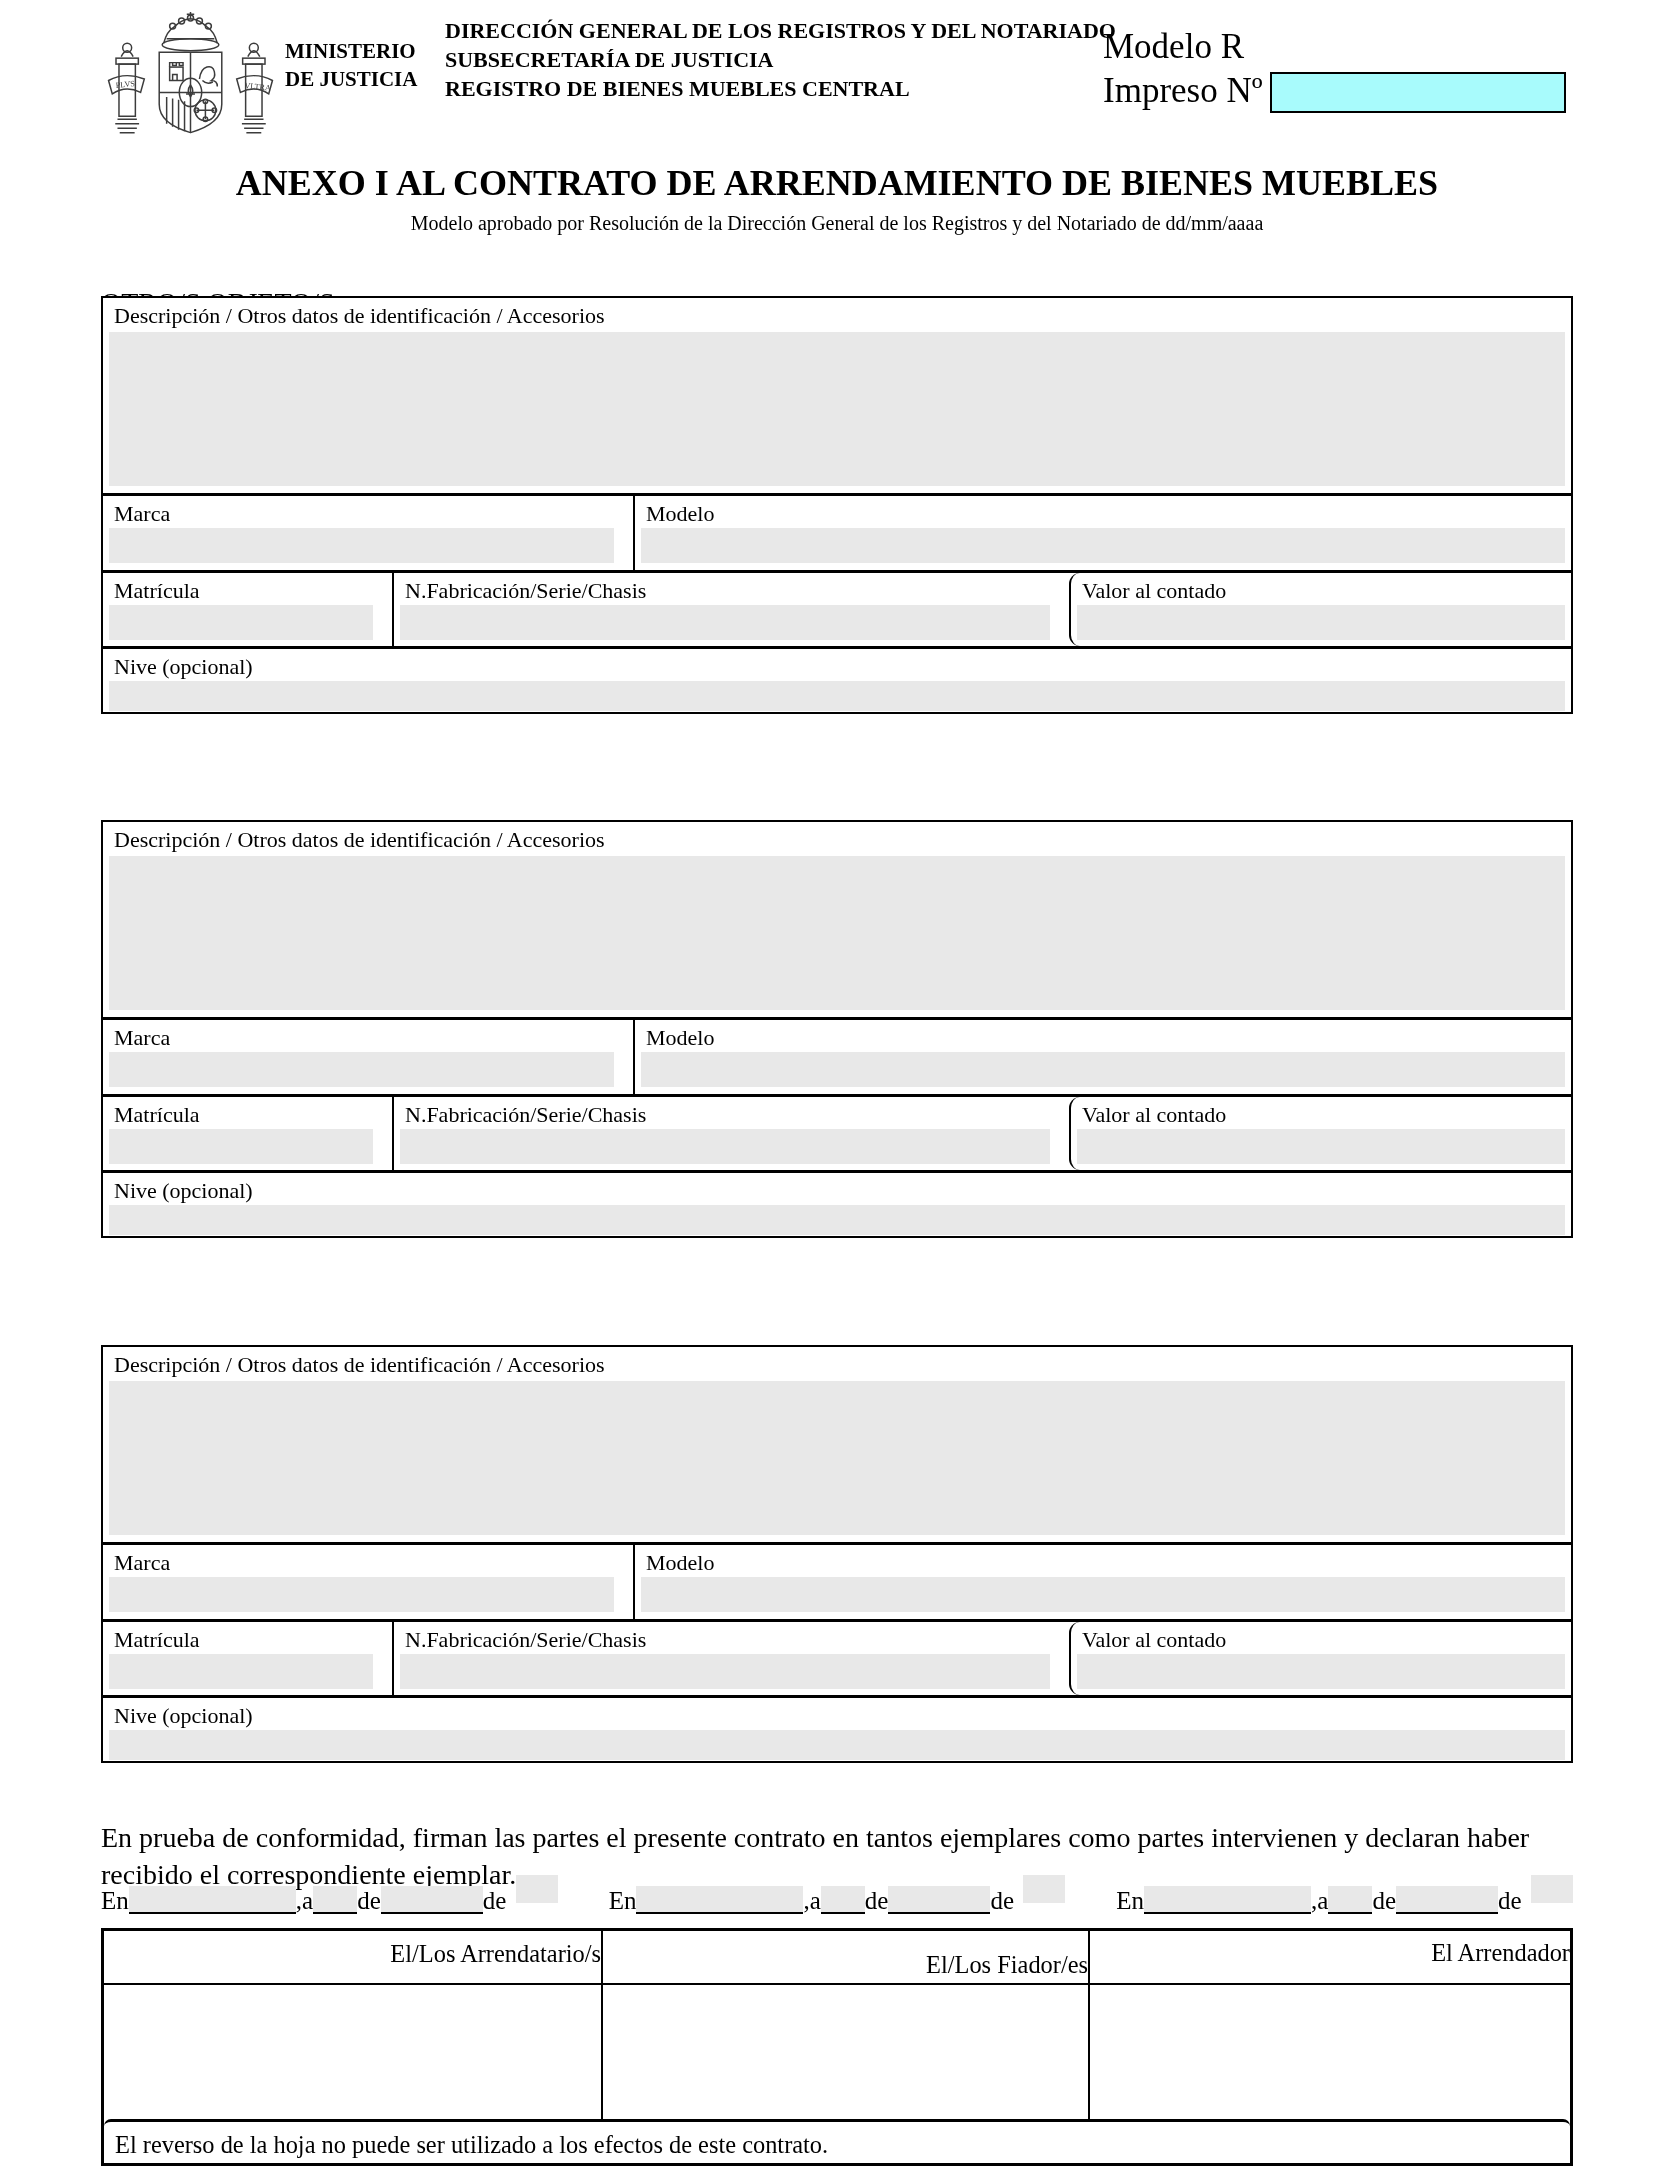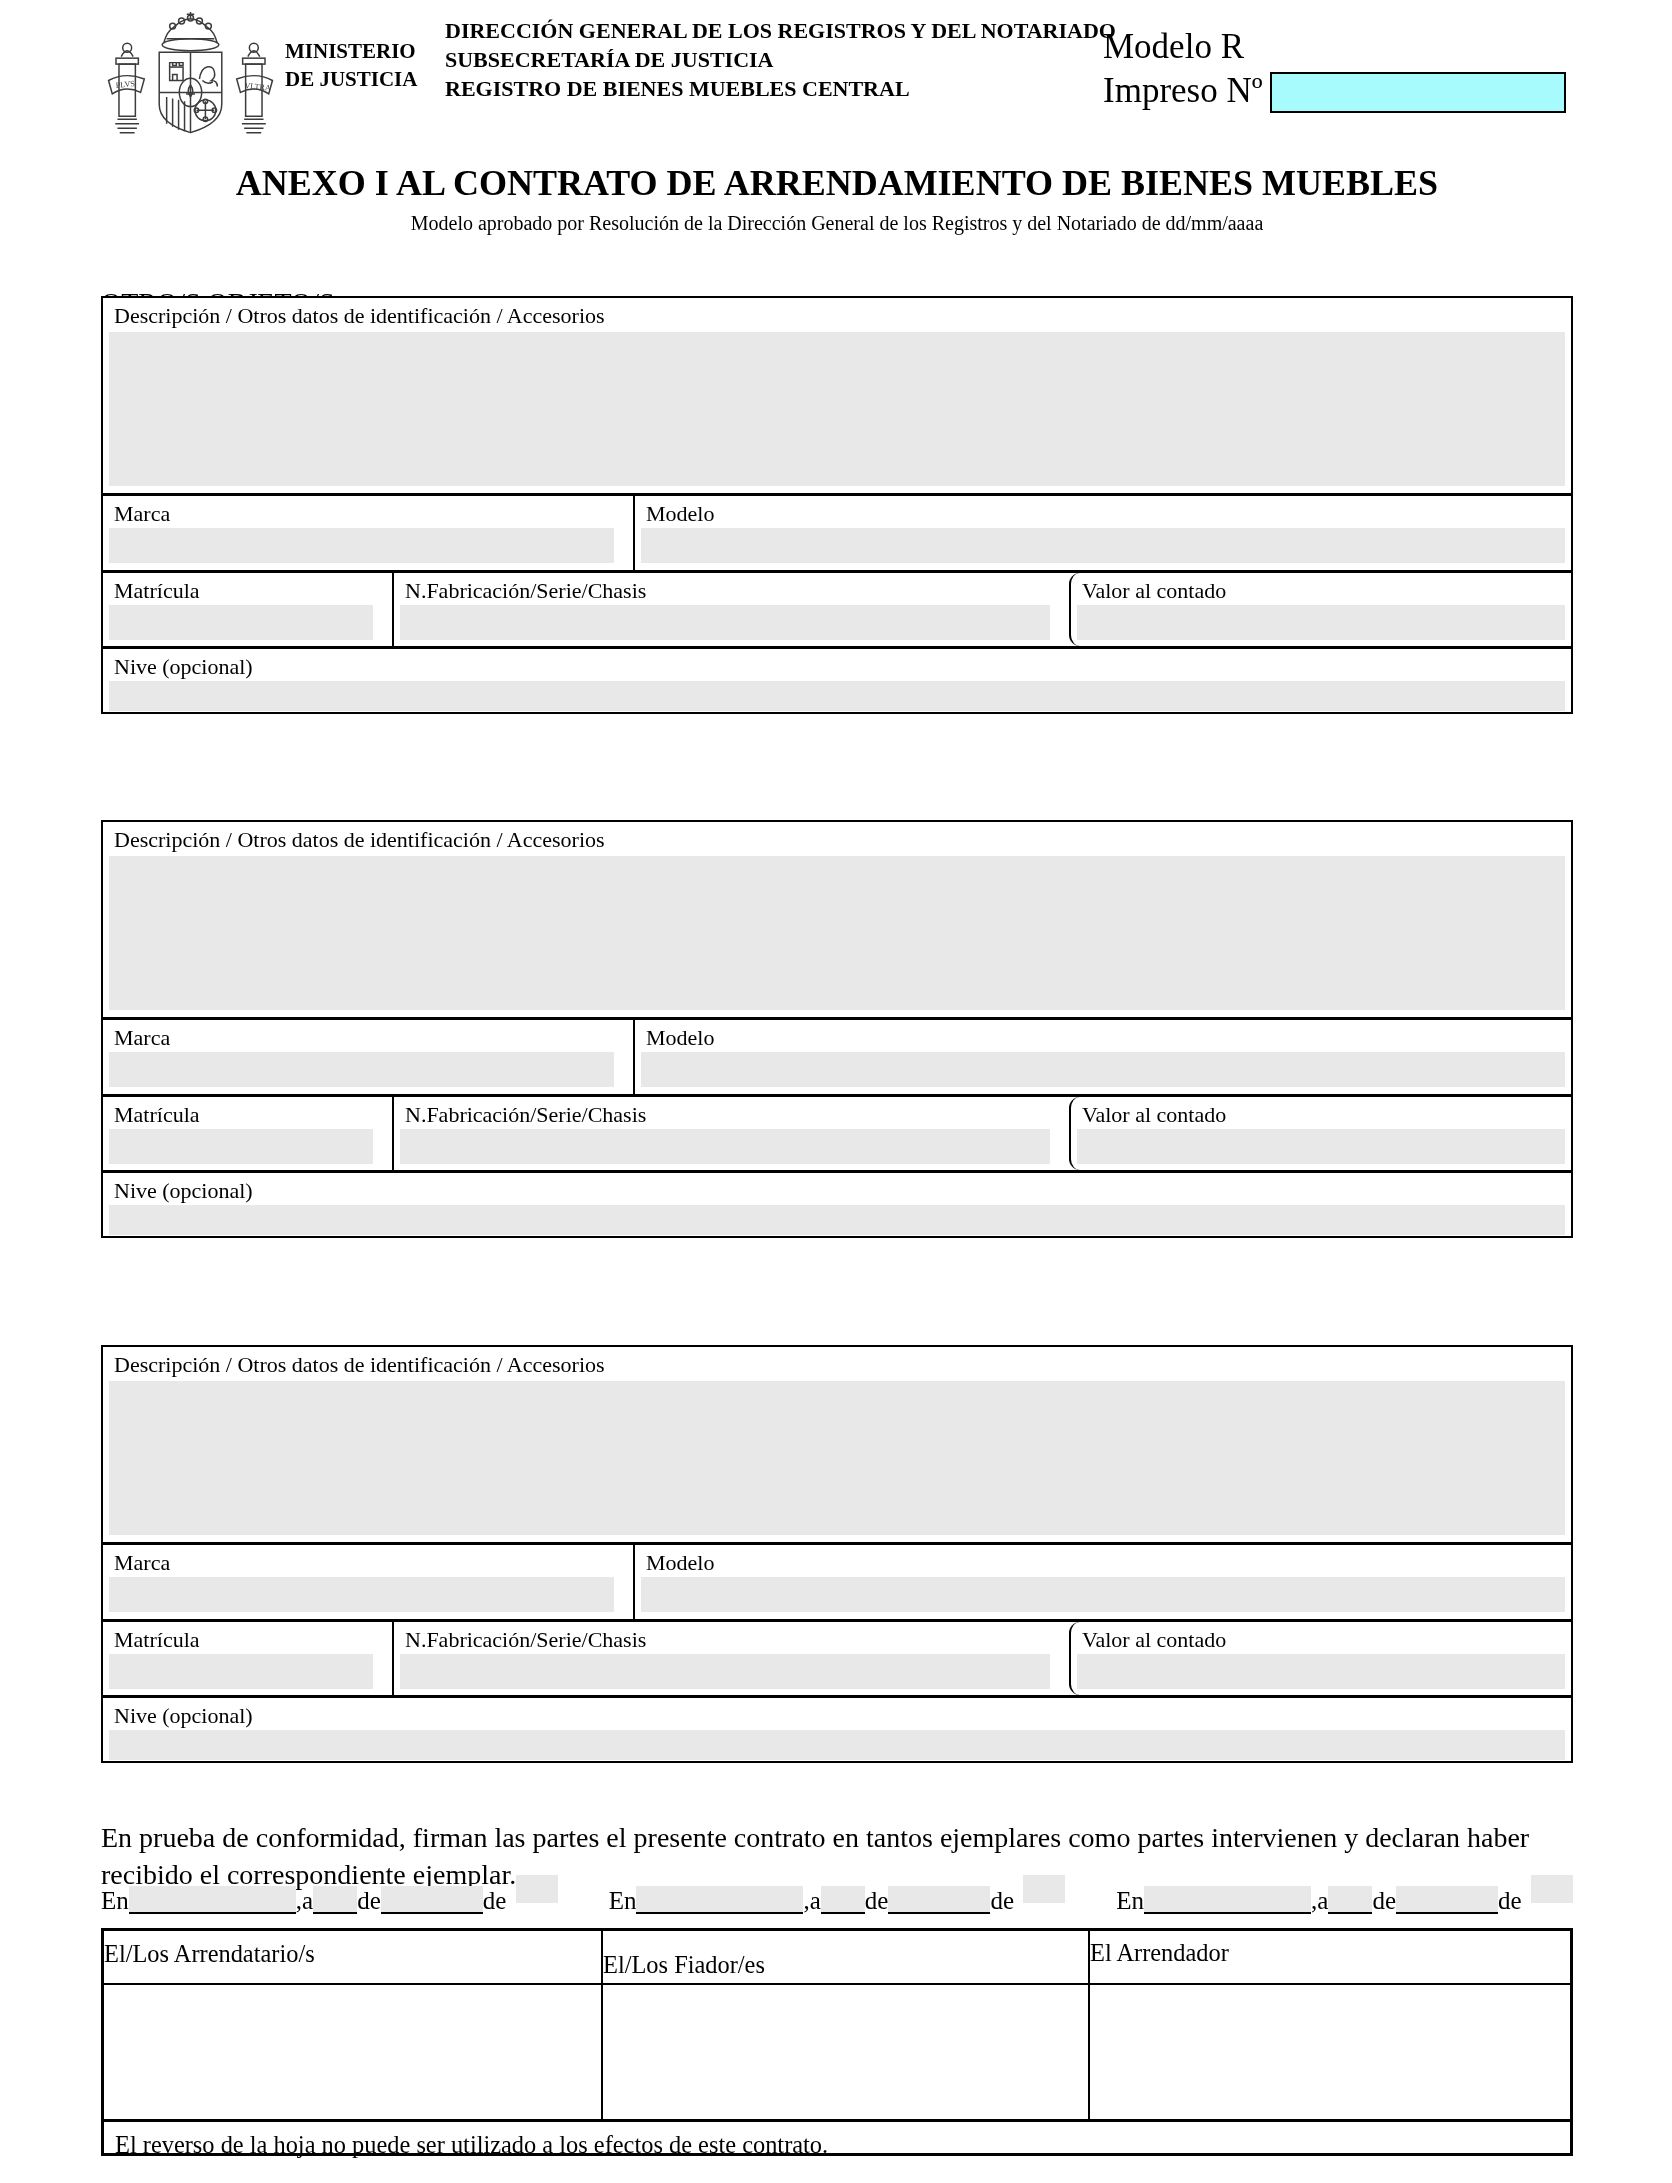--- a/index.html
+++ b/index.html
@@ -71,30 +71,30 @@
     border:none;border-bottom:2.4px solid var(--ink);
     outline:none;font-size:22px;font-family:inherit;padding:0 3.1px;
   }
   .dl-place{width:167px;}
   .dl-day{width:44px;}
   .dl-month{width:102px;}
   .dl-year{width:42px;border-bottom:none;margin-bottom:11px;margin-left:9.4px;}
   
   .sig-table{position:absolute;left:101px;top:1928px;width:1472px;border:3.1px solid var(--ink);}
   .sig-header{display:flex;border-bottom:2.4px solid var(--ink);}
-  .sig-th{height:52px;text-align:left;font-size:24.4px;}
+  .sig-th{height:52px;text-align:right;font-size:24.4px;}
   .sig-th.c1{width:499px;border-right:2.4px solid var(--ink);padding-top:9.4px;}
   .sig-th.c2{width:487px;border-right:2.4px solid var(--ink);padding-top:20.4px;}
   .sig-th.c3{flex:1;padding-top:7.9px;}
   .sig-body{display:flex;}
   .sig-cell{height:134px;}
   .sig-cell.c1{width:499px;border-right:2.4px solid var(--ink);}
   .sig-cell.c2{width:487px;border-right:2.4px solid var(--ink);}
   .sig-cell.c3{flex:1;}
-  .sig-footer{border-top:3.1px solid var(--ink);height:34px;font-size:24.4px;padding:8.7px 0 0 11px;}
+  .sig-footer{border-top:3.1px solid var(--ink);height:44px;font-size:24.4px;padding:8.7px 0 0 11px;border-radius:7px;}
   
   .emblem svg{stroke:#3c3c3c;fill:none;stroke-width:2;}
   .emblem text{stroke:none;fill:#3c3c3c;font-size:11px;font-family:"Liberation Serif",serif;}
 </style>
 </head>
 <body>
 
 <div class="emblem">
   <svg viewBox="0 0 240 200" width="179" height="149">
 

